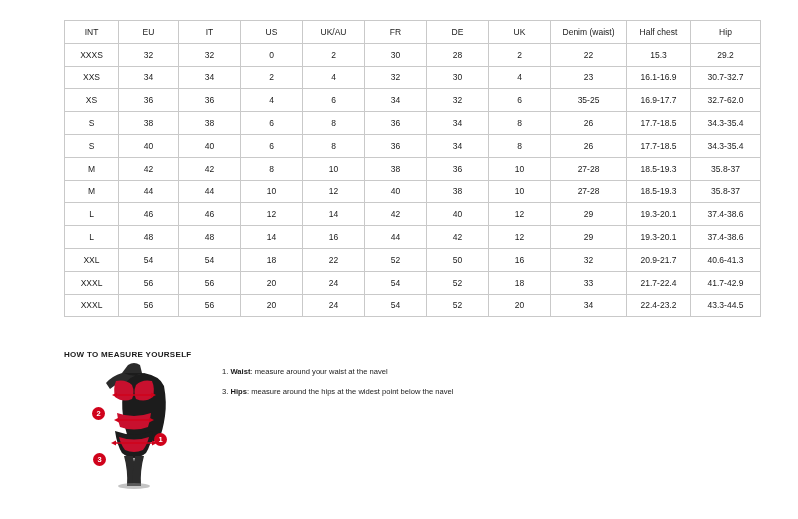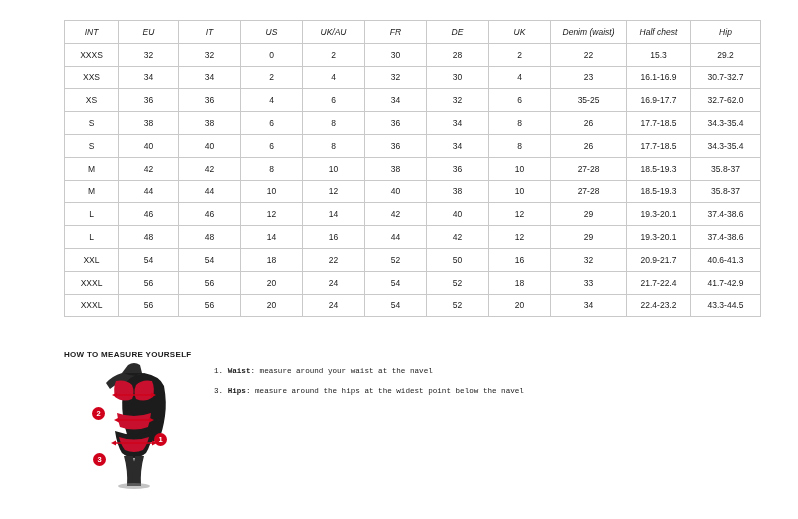--- a/index.html
+++ b/index.html
@@ -38,21 +38,20 @@
     text-align: center;
     vertical-align: middle;
     font-size: 8.5px;
     font-weight: normal;
     color: #1a1a1a;
     padding: 0 2px;
     white-space: nowrap;
   }
   table.size-table th {
     font-weight: normal;
-    font-style: italic;
   }
   
   col.c0 { width: 54px; }
   col.c1 { width: 60px; }
   col.c2 { width: 62px; }
   col.c3 { width: 62px; }
   col.c4 { width: 62px; }
   col.c5 { width: 62px; }
   col.c6 { width: 62px; }
   col.c7 { width: 62px; }
@@ -83,23 +82,22 @@
     display: flex;
     align-items: flex-start;
   }
   .figure {
     position: relative;
     width: 140px;
     height: 130px;
     flex: 0 0 140px;
   }
   .notes {
-    margin-left: 10px;
+    margin-left: 18px;
     padding-top: 8px;
-    font-family: Liberation Mono, monospace;
   }
   .note {
     font-size: 7.6px;
     color: #1a1a1a;
     margin-bottom: 11px;
     line-height: 1.2;
   }
   .note b { font-weight: bold; }
 
   .bullet {

